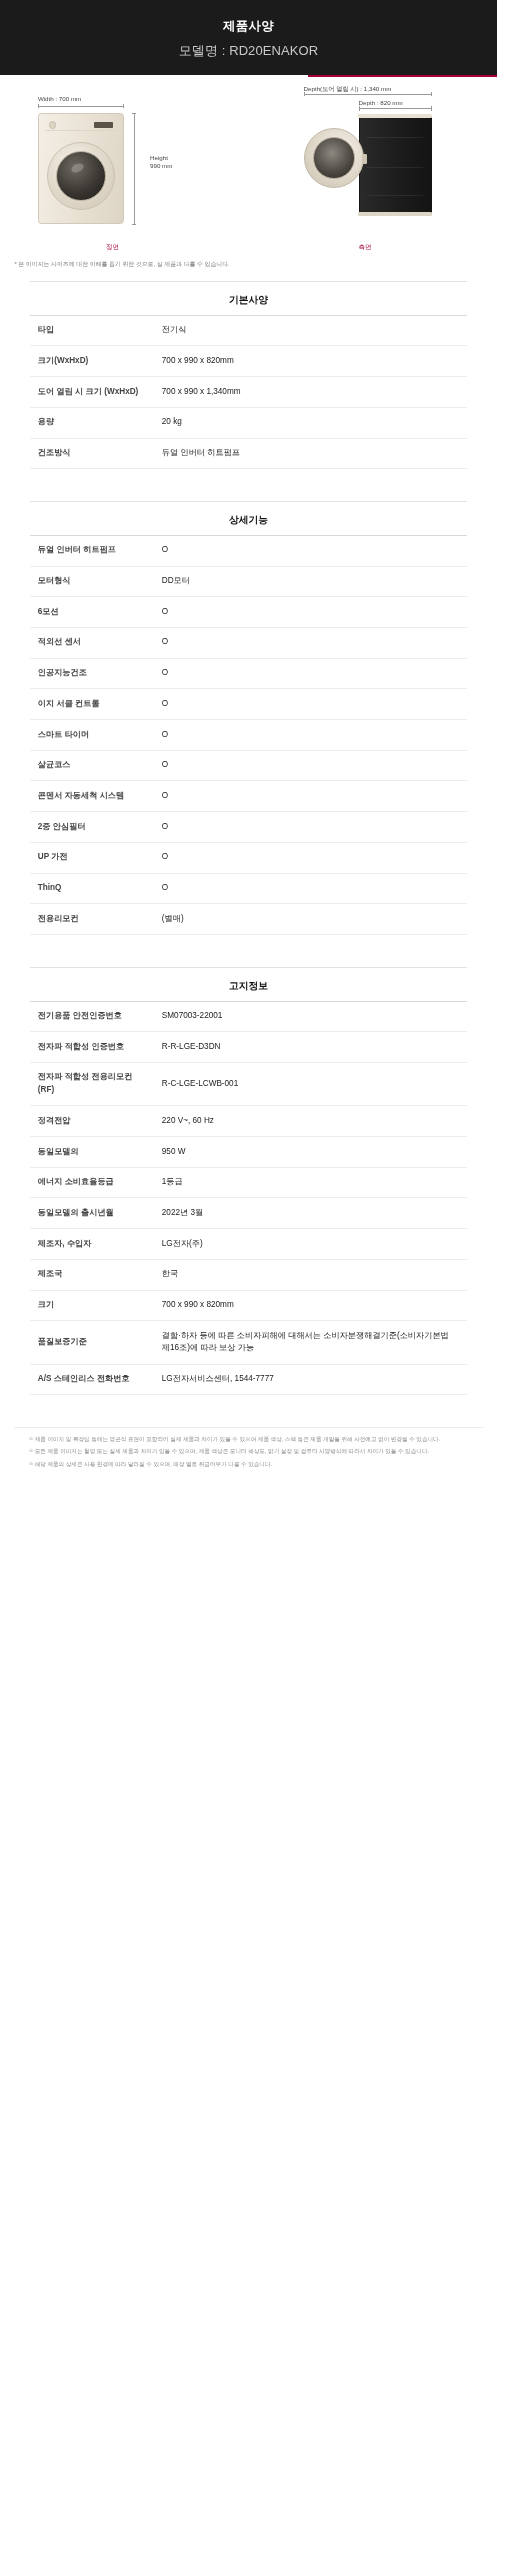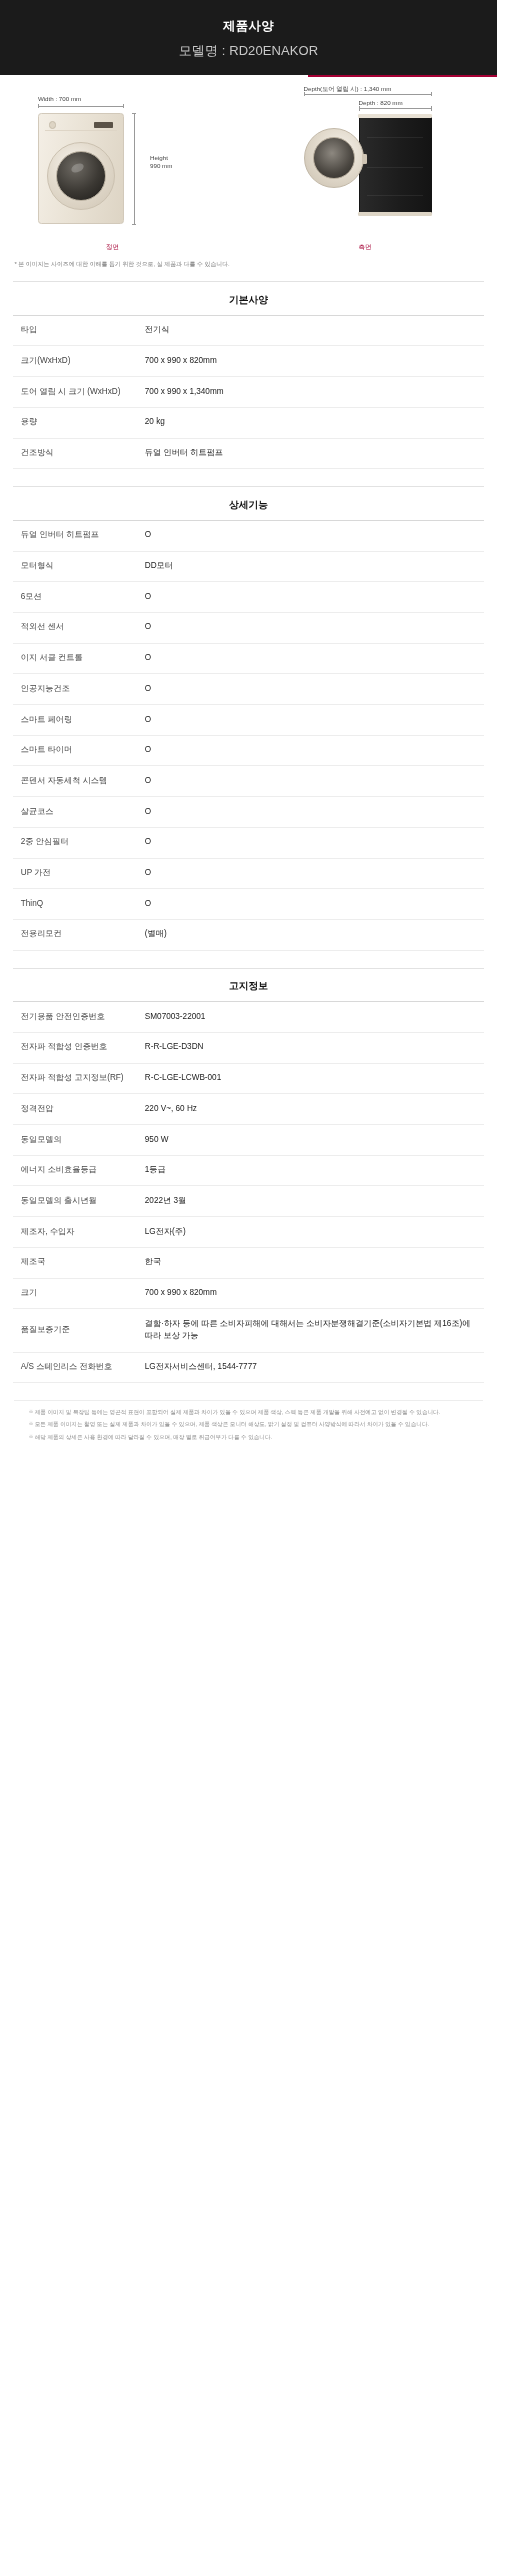--- a/index.html
+++ b/index.html
@@ -292,22 +292,22 @@
 
   .disclaimer {
     padding: 3.9px 14.4px 11.8px 14.4px;
     font-size: 5.9px;
     color: #777;
     line-height: 1.6;
   }
 
   
   .section {
-    padding: 0 13px;
-    margin-bottom: 17px;
+    padding: 0 30px;
+    margin-bottom: 32px;
   }
   .section-title {
     text-align: center;
     font-size: 9.8px;
     font-weight: bold;
     color: #111;
     padding: 11.8px 0 7.8px 0;
     border-top: 0.7px solid #e2e2e2;
   }
   table.spec {
@@ -322,20 +322,21 @@
     font-weight: normal;
     text-align: left;
     vertical-align: middle;
     padding: 8.5px 7.8px;
     line-height: 1.55;
     color: #333;
   }
   table.spec th {
     width: 124px;
     color: #444;
+    font-weight: bold;
   }
   table.spec td {
     color: #1b1b1b;
   }
 
   
   .footnotes {
     padding: 6.5px 14.4px 26px 14.4px;
     border-top: 0.7px solid #ededed;
     margin: 0 14.4px;
@@ -468,41 +469,37 @@
             </tr>
             <tr>
               <th>6모션</th>
               <td>O</td>
             </tr>
             <tr>
               <th>적외선 센서</th>
               <td>O</td>
             </tr>
             <tr>
+              <th>인공지능건조</th>
+              <td>O</td>
+            </tr>
+            <tr>
               <th>이지 서클 컨트롤</th>
               <td>O</td>
             </tr>
             <tr>
-              <th>인공지능건조</th>
-              <td>O</td>
-            </tr>
-            <tr>
-              <th>스마트 페어링</th>
-              <td>O</td>
-            </tr>
-            <tr>
               <th>스마트 타이머</th>
               <td>O</td>
             </tr>
             <tr>
+              <th>살균코스</th>
+              <td>O</td>
+            </tr>
+            <tr>
               <th>콘덴서 자동세척 시스템</th>
-              <td>O</td>
-            </tr>
-            <tr>
-              <th>살균코스</th>
               <td>O</td>
             </tr>
             <tr>
               <th>2중 안심필터</th>
               <td>O</td>
             </tr>
             <tr>
               <th>UP 가전</th>
               <td>O</td>
             </tr>
@@ -523,21 +520,21 @@
           <tbody>
             <tr>
               <th>전기용품 안전인증번호</th>
               <td>SM07003-22001</td>
             </tr>
             <tr>
               <th>전자파 적합성 인증번호</th>
               <td>R-R-LGE-D3DN</td>
             </tr>
             <tr>
-              <th>전자파 적합성 고지정보(RF)</th>
+              <th>전자파 적합성 전용리모컨(RF)</th>
               <td>R-C-LGE-LCWB-001</td>
             </tr>
             <tr>
               <th>정격전압</th>
               <td>220 V~, 60 Hz</td>
             </tr>
             <tr>
               <th>동일모델의</th>
               <td>950 W</td>
             </tr>

